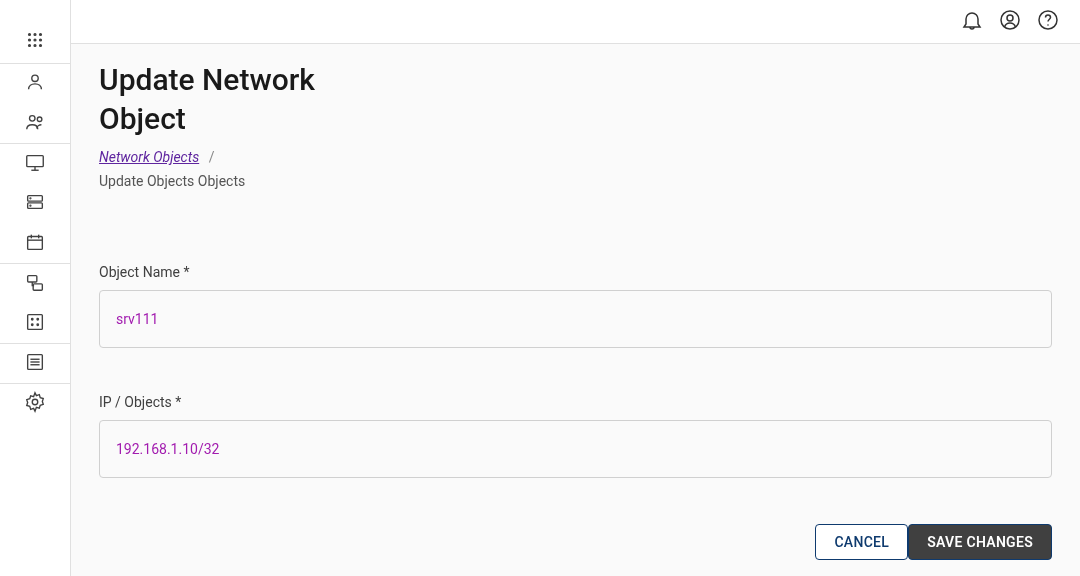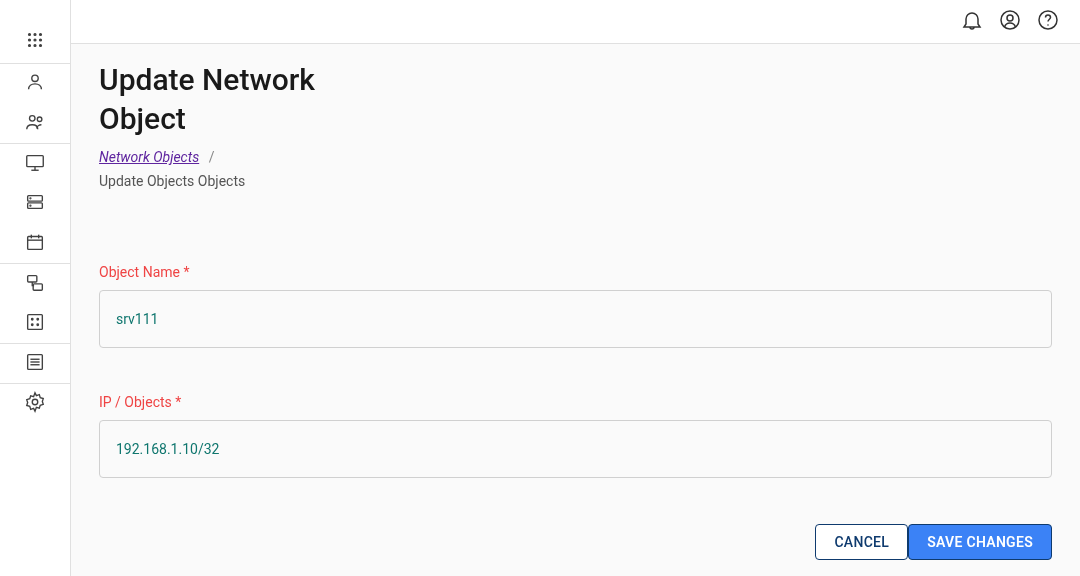--- a/index.html
+++ b/index.html
@@ -96,32 +96,32 @@
     }
     .breadcrumb-sep {
       margin: 0 6px;
       color: #888;
     }
     .form-section {
       margin-top: 70px;
     }
     .form-label {
       font-size: 14px;
-      color: #ef4444;
+      color: #404040;
       margin-bottom: 10px;
       display: block;
     }
     .form-input {
       width: 100%;
       height: 58px;
       border: 1px solid #d0d0d0;
       border-radius: 4px;
       padding: 16px 16px;
       font-size: 14px;
-      color: #0f766e;
+      color: #a21caf;
       background: #fafafa;
       font-family: inherit;
     }
     .form-group {
       margin-bottom: 46px;
     }
     .button-row {
       display: flex;
       justify-content: flex-end;
       margin-top: 40px;
@@ -138,21 +138,21 @@
       align-items: center;
       justify-content: center;
       font-family: inherit;
     }
     .btn-outline {
       background: #ffffff;
       border: 1px solid #0e3a6e;
       color: #0e3a6e;
     }
     .btn-primary {
-      background: #3b82f6;
+      background: #404040;
       border: 1px solid #0e3a6e;
       color: #ffffff;
       font-weight: 600;
     }
   </style>
 </head>
 <body>
 
 <div class="sidebar">
   <div class="sidebar-item sidebar-section-border" style="height:44px;">

